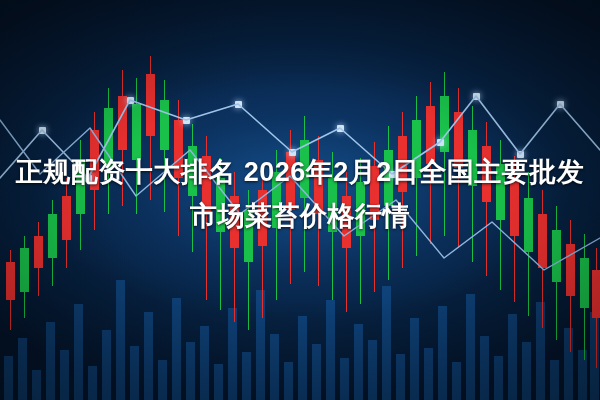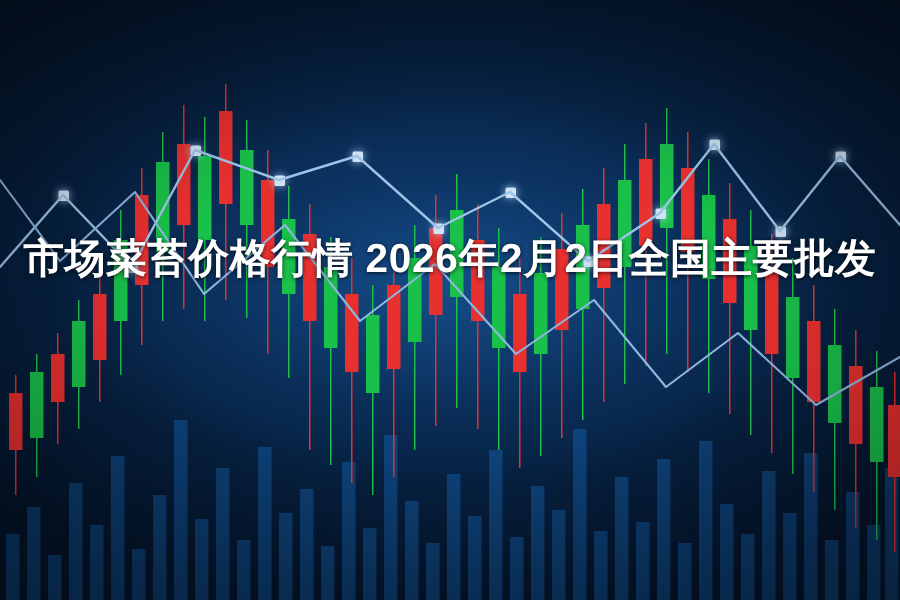--- a/index.html
+++ b/index.html
@@ -339,17 +339,18 @@
       <div class="node" style="left: 292px; top: 152px; background: rgb(207, 227, 245);"></div>
       <div class="node" style="left: 340px; top: 128px; background: rgb(207, 227, 245);"></div>
       <div class="node" style="left: 392px; top: 174px; background: rgb(207, 227, 245);"></div>
       <div class="node" style="left: 440px; top: 142px; background: rgb(207, 227, 245);"></div>
       <div class="node" style="left: 476px; top: 96px; background: rgb(207, 227, 245);"></div>
       <div class="node" style="left: 520px; top: 154px; background: rgb(207, 227, 245);"></div>
       <div class="node" style="left: 560px; top: 104px; background: rgb(207, 227, 245);"></div>
     </div>
 
   <div id="title-wrap">
-    <div class="line">市场菜苔价格行情 2026年2月2日全国主要批发</div>
+    <div class="line">正规配资十大排名 2026年2月2日全国主要批发</div>
+    <div class="line">市场菜苔价格行情</div>
   </div>
 
   <div id="vignette"></div>
 </div>
 
 </body></html>

